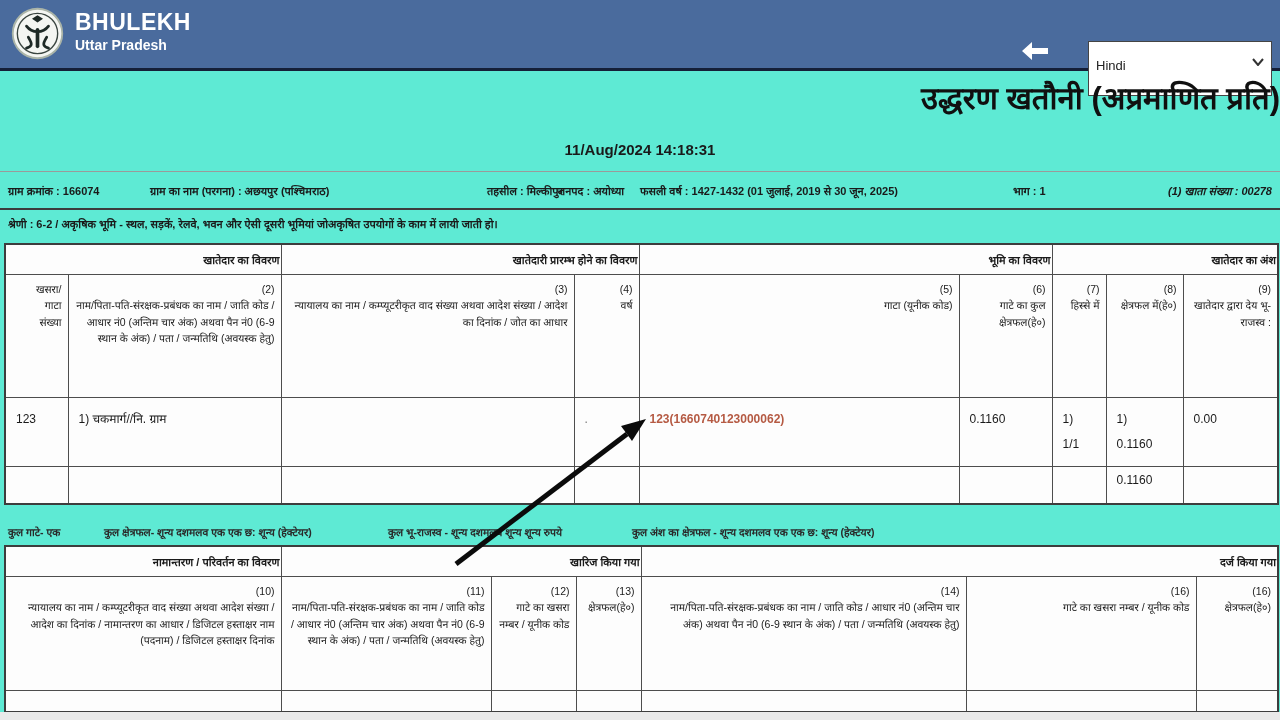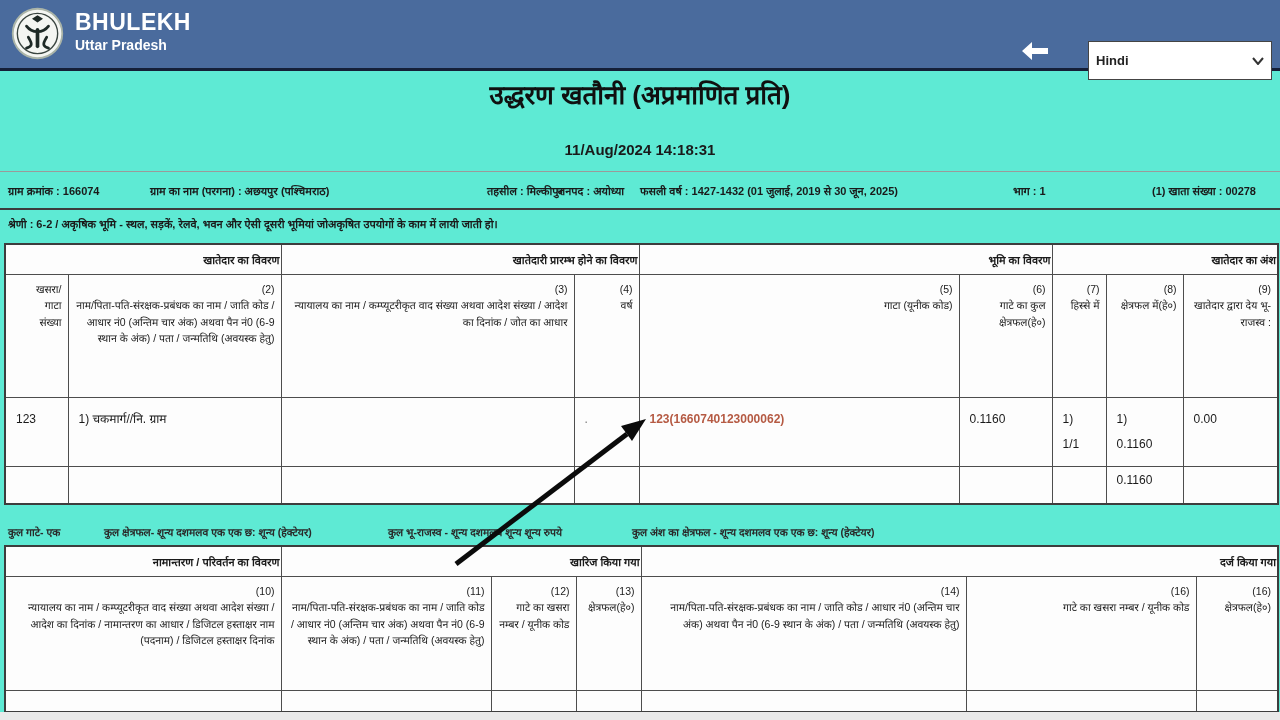--- a/index.html
+++ b/index.html
@@ -7,31 +7,31 @@
   .page{position:relative;width:1280px;height:720px;overflow:hidden;background:#5eead4;}
 
   
   .topbar{position:absolute;top:0;left:0;width:1280px;height:68px;background:#4a6b9d;border-bottom:3px solid #151f38;}
   .logo{position:absolute;left:10px;top:6px;width:55px;height:55px;}
   .brand{position:absolute;left:75px;top:10px;color:#fff;}
   .brand-title{font-size:23px;font-weight:bold;letter-spacing:.5px;line-height:1.1;}
   .brand-sub{font-size:14px;font-weight:bold;margin-top:2px;}
   .back-arrow{position:absolute;right:230px;top:42px;width:28px;height:18px;cursor:pointer;}
   .lang-select{position:absolute;right:8px;top:41px;width:168px;height:21px;background:#fff;border:1px solid #444;
-    display:flex;align-items:center;justify-content:space-between;padding:8px 7px;font-size:13px;color:#222;cursor:pointer;font-weight:bold;}
+    display:flex;justify-content:space-between;padding:16px 7px;font-size:13px;color:#222;cursor:pointer;}
   .lang-select .chev{width:12px;height:8px;}
 
   
-  .doc-title{position:absolute;top:76px;left:0;width:1280px;text-align:center;font-size:26px;font-weight:bold;color:#101010;}
+  .doc-title{position:absolute;top:76px;left:0;width:1280px;text-align:right;font-size:31px;font-weight:bold;color:#101010;}
   .doc-ts{position:absolute;top:141px;left:0;width:1280px;text-align:center;font-size:15px;font-weight:bold;color:#1a1a1a;}
 
   
   .meta-row{position:absolute;top:171px;left:0;width:1280px;height:36px;border-top:1px solid #9a9a9a;border-bottom:2px solid #3c3c3c;}
   .meta-row span{position:absolute;top:11px;font-size:11px;font-weight:bold;color:#1a1a1a;white-space:nowrap;}
-  .m0{left:8px;} .m1{left:150px;} .m2{left:487px;} .m3{left:557px;} .m4{left:640px;} .m5{left:1013px;} .m6{right:24px;}
+  .m0{left:8px;} .m1{left:150px;} .m2{left:487px;} .m3{left:557px;} .m4{left:640px;} .m5{left:1013px;} .m6{right:8px;font-style:italic;}
   .category{position:absolute;top:216px;left:8px;font-size:11px;font-weight:bold;color:#1a1a1a;}
 
   
   table{border-collapse:collapse;table-layout:fixed;background:#fdfdfd;}
   .t1{position:absolute;top:243px;left:4px;width:1273px;border:2px solid #3d3d3d;}
   .t2{position:absolute;top:545px;left:4px;width:1273px;border:2px solid #3d3d3d;}
   th,td{border:1px solid #4d4d4d;color:#1a1a1a;overflow:hidden;}
   tr.grp th{height:27px;font-size:11px;font-weight:bold;text-align:right;vertical-align:middle;}
   tr.hdr th{font-size:10.5px;font-weight:normal;text-align:right;vertical-align:top;padding:6px 6px 4px 7px;
     white-space:pre-line;line-height:1.55;}

